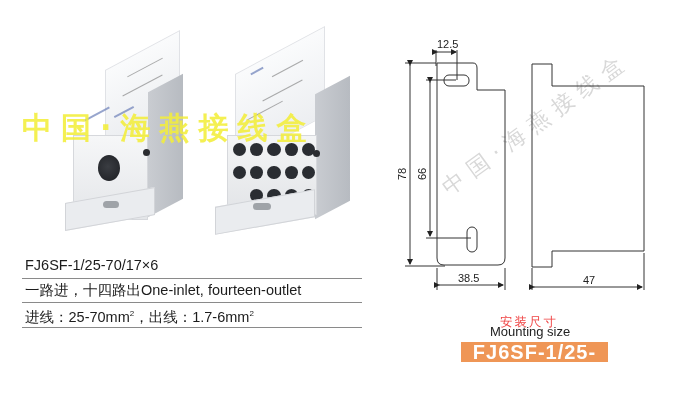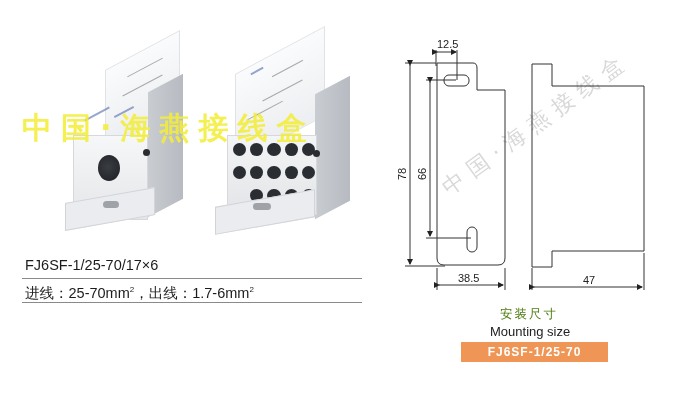--- a/index.html
+++ b/index.html
@@ -27,25 +27,25 @@
 
     
     .spec { position: absolute; left: 22px; top: 254px; width: 340px; }
     .spec-row { height: 24.5px; border-bottom: 1.2px solid #8a8a8a; font-size: 14.5px; line-height: 22px; padding-left: 3px; white-space: nowrap; color: #1c1c1c; }
     .spec-row sup { font-size: 8px; vertical-align: 6px; }
 
     
     svg.drawing { position: absolute; left: 0; top: 0; }
     .dim { font-family: "Liberation Sans", sans-serif; font-size: 11px; fill: #222; }
 
-    .mount-cn { position: absolute; left: 500px; top: 306px; font-size: 12.5px; letter-spacing: 2px; color: #4d7c0f; font-family: "DejaVu Sans", sans-serif; }
+    .mount-cn { position: absolute; left: 500px; top: 314px; font-size: 12.5px; letter-spacing: 2px; color: #ef4444; font-family: "DejaVu Sans", sans-serif; }
     .mount-en { position: absolute; left: 490px; top: 324px; font-size: 13px; color: #222; }
     .badge {
       position: absolute; left: 461px; top: 342px; width: 147px; height: 20px;
-      background: #ef9656; color: #ffffff; font-weight: bold; font-size: 12px;
+      background: #ef9656; color: #ffffff; font-weight: bold; font-size: 20px;
       line-height: 20px; text-align: center; letter-spacing: 1px;
     }
   </style>
 </head>
 <body>
 
 <div class="photo" style="left:65px;top:45px;width:135px;height:180px;">
 
   <div class="box-body" style="left:40px;top:5px;width:75px;height:80px;transform:skewY(-28deg);background:linear-gradient(180deg,#fafbfc,#eceef1);border:1px solid #e0e2e6;"></div>
   <div class="label-dark" style="left:60px;top:22px;width:40px;transform:rotate(-28deg);"></div>
@@ -91,20 +91,21 @@
   </div>
   <div style="position:absolute;left:10px;top:158px;width:100px;height:28px;background:#eaecef;border:1px solid #d2d4d8;transform:skewY(-10deg);"></div>
   <div style="position:absolute;left:48px;top:163px;width:18px;height:7px;border-radius:4px;background:#9fa3a8;"></div>
   <div style="position:absolute;left:108px;top:110px;width:7px;height:7px;border-radius:50%;background:#2a2c30;"></div>
 </div>
 
 <div class="wm-yellow">中国·海燕接线盒</div>
 
 <div class="spec">
   <div class="spec-row">FJ6SF-1/25-70/17×6</div>
+  <div class="spec-row">一路进，十四路出One-inlet, fourteen-outlet</div>
   <div class="spec-row">
     <span>进线：25-70mm</span><sup>2</sup><span>，出线：1.7-6mm</span><sup>2</sup>
   </div>
 </div>
 
 <div class="wm-diag">中国·海燕接线盒</div>
 
 <svg class="drawing" width="680" height="400">
   <defs>
     <marker id="arr" markerWidth="6" markerHeight="6" refX="5" refY="3" orient="auto">

